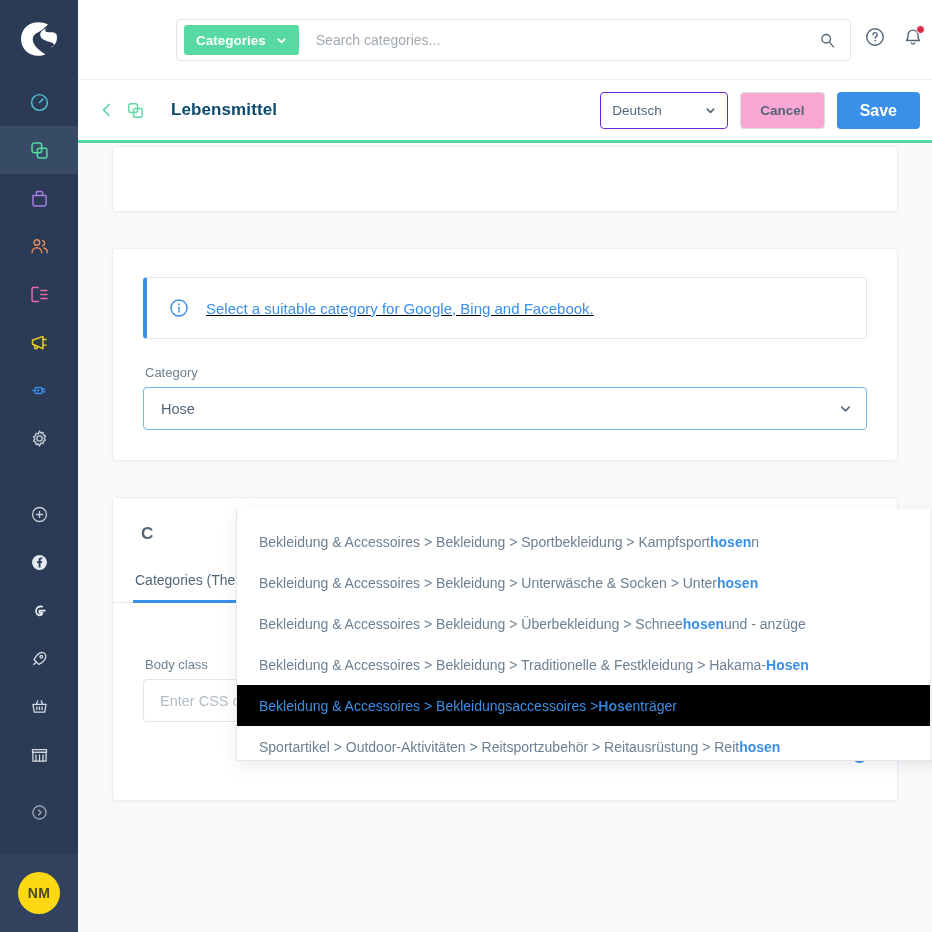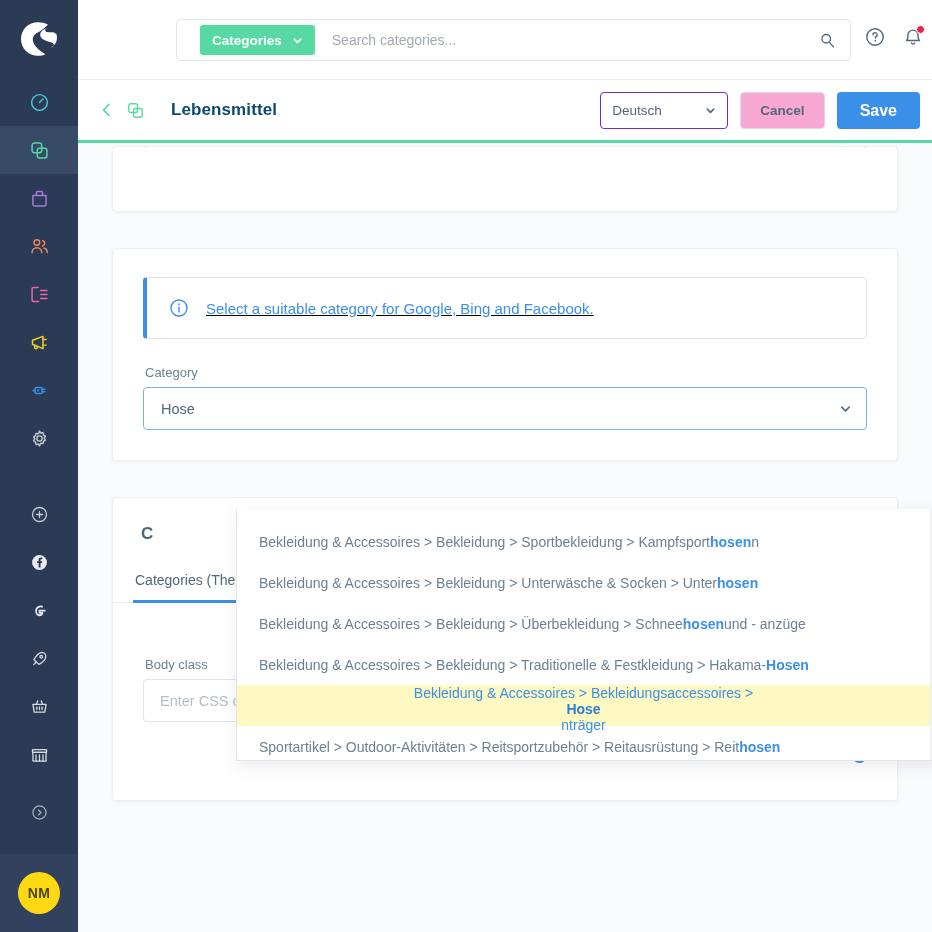--- a/index.html
+++ b/index.html
@@ -68,21 +68,20 @@
     padding: 0 6px 0 7px;
   }
   .cat-btn {
     background: #57d9a3; color: #fff;
     height: 30px; border-radius: 3px;
     padding: 8px 12px;
     display: flex; align-items: center; gap: 10px;
     font-size: 13.5px; font-weight: bold;
     border: none; cursor: pointer;
     white-space: nowrap;
-    margin-left: 16px;
   }
   .cat-btn .chev { width: 11px; height: 11px; display:block; }
   .search-input {
     flex: 1; border: none; outline: none;
     font-size: 14px; color: #52667a;
     padding-left: 17px;
     background: transparent;
   }
   .search-input::placeholder { color: #a1aab3; }
   .search-ico { width: 17px; height: 17px; margin-right: 8px; cursor:pointer; }
@@ -246,21 +245,21 @@
     display: flex;
   }
   .dd-list { flex: 1; padding-top: 12px; }
   .dd-item {
     height: 41px;
     display: flex; align-items: center;
     padding: 0 22px;
     font-size: 14px; color: #6d8093;
     white-space: nowrap; cursor: pointer;
   }
-  .dd-item.hl { background: #fef9c3; color: #3a8fe8; flex-direction: column; }
+  .dd-item.hl { background: #000000; color: #3a8fe8; }
   .dd-item b { color: #3a8fe8; font-weight: bold; }
   .dd-item.hl b { color: #2f7fd6; }
   .dd-scroll {
     width: 15px; background: #f4f4f4;
     border-left: 1px solid #eceef1;
     position: relative; cursor: pointer;
   }
   .dd-arrow {
     position: absolute; left: 0; right: 0;
     height: 14px; display: flex; align-items: center; justify-content: center;

